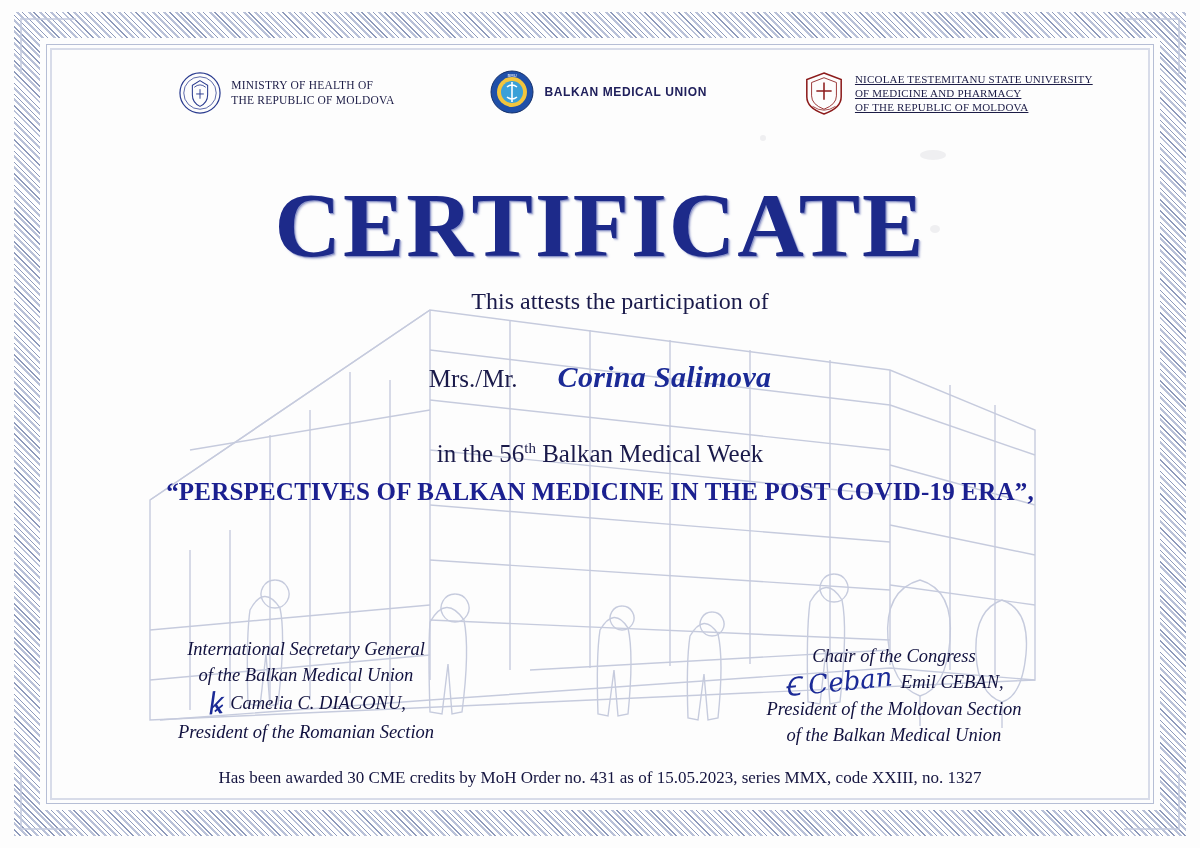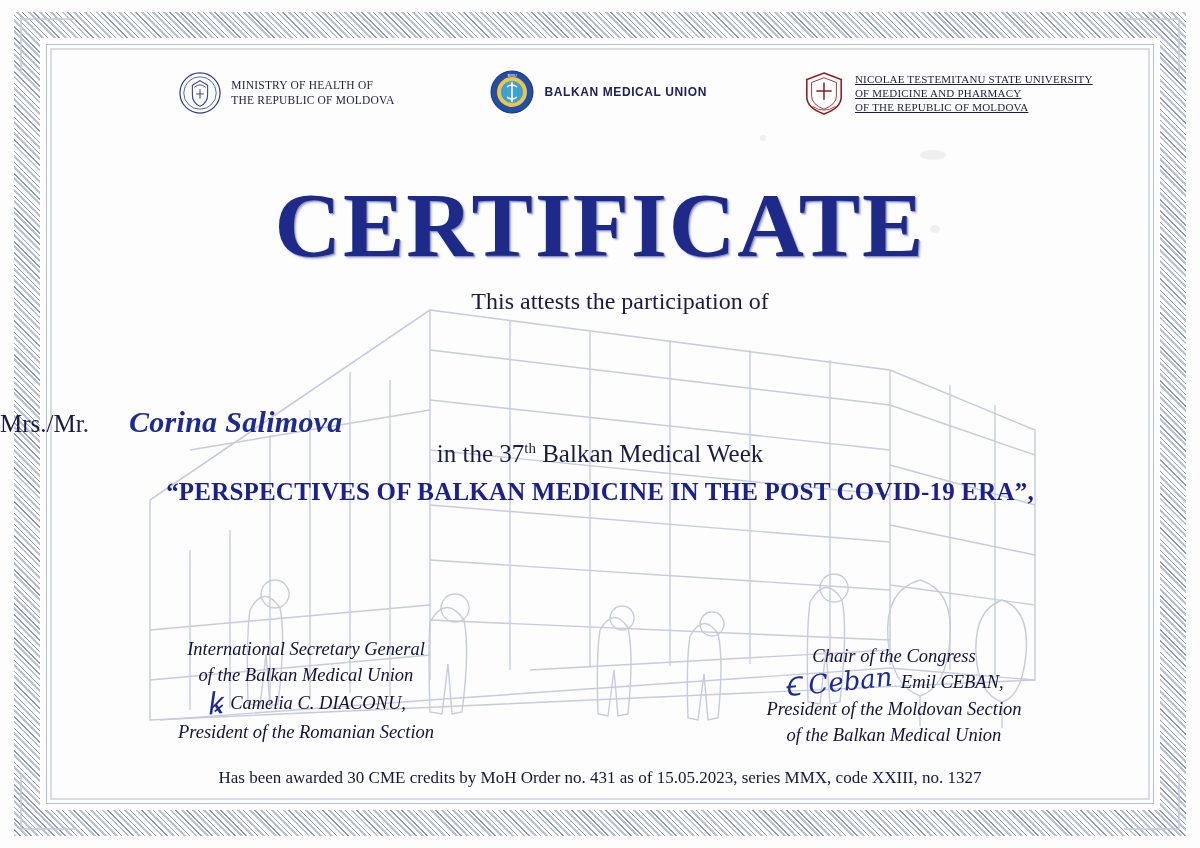--- a/index.html
+++ b/index.html
@@ -143,22 +143,22 @@
     text-align: center;
     font-size: 24px;
     color: #1a1a4a;
     padding-left: 20px;
   }
 
   .recipient-row {
     position: absolute;
     top: 360px;
     width: 1200px;
+    text-align: center;
     white-space: nowrap;
-    margin-top: 45px;
   }
   .salutation {
     font-size: 25px;
     color: #1a1a4a;
   }
   .recipient-name {
     font-size: 30px;
     font-weight: bold;
     font-style: italic;
     color: #1b2a96;
@@ -368,21 +368,21 @@
     <div class="title">CERTIFICATE</div>
 
     <div class="attest">This attests the participation of</div>
 
     <div class="recipient-row">
       <span class="salutation">Mrs./Mr.</span>
       <span class="recipient-name">Corina Salimova</span>
     </div>
 
     <div class="event-line">
-      <span>in the 37</span><sup>th</sup><span> Balkan Medical Week</span>
+      <span>in the 56</span><sup>th</sup><span> Balkan Medical Week</span>
     </div>
 
     <div class="theme">“PERSPECTIVES OF BALKAN MEDICINE IN THE POST COVID-19 ERA”,</div>
 
 
     <div class="sig-left">
       <div style="white-space:pre-line;">International Secretary General
 of the Balkan Medical Union</div>
       <div class="sig-name-row">
         <span class="signature-mark left">ꝃ</span>

